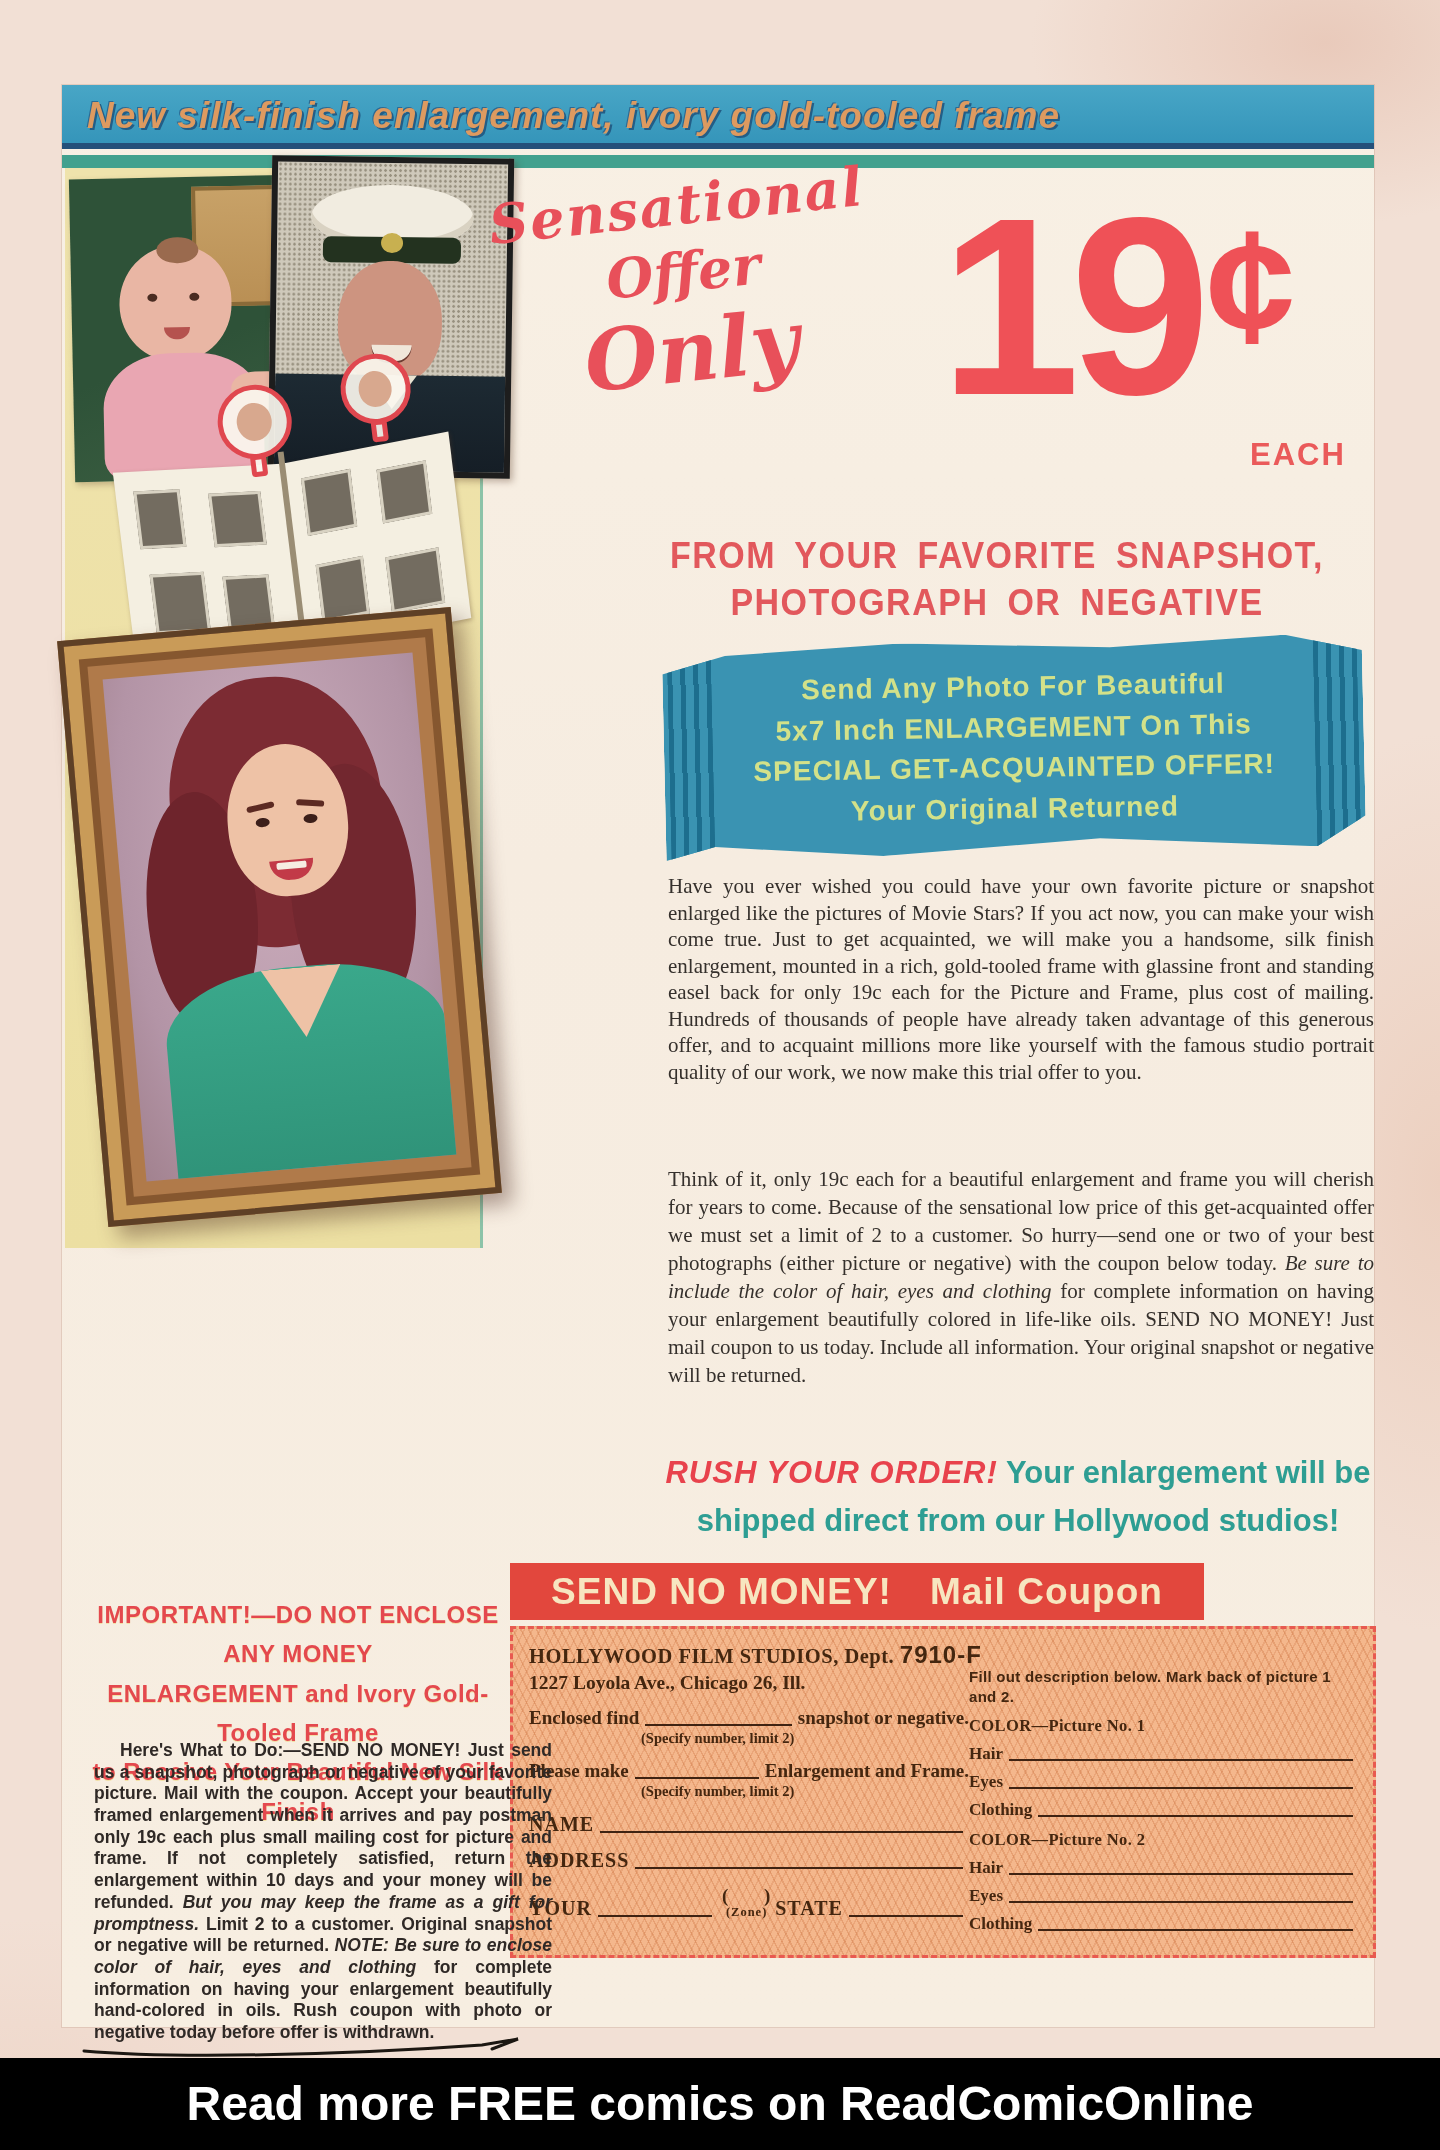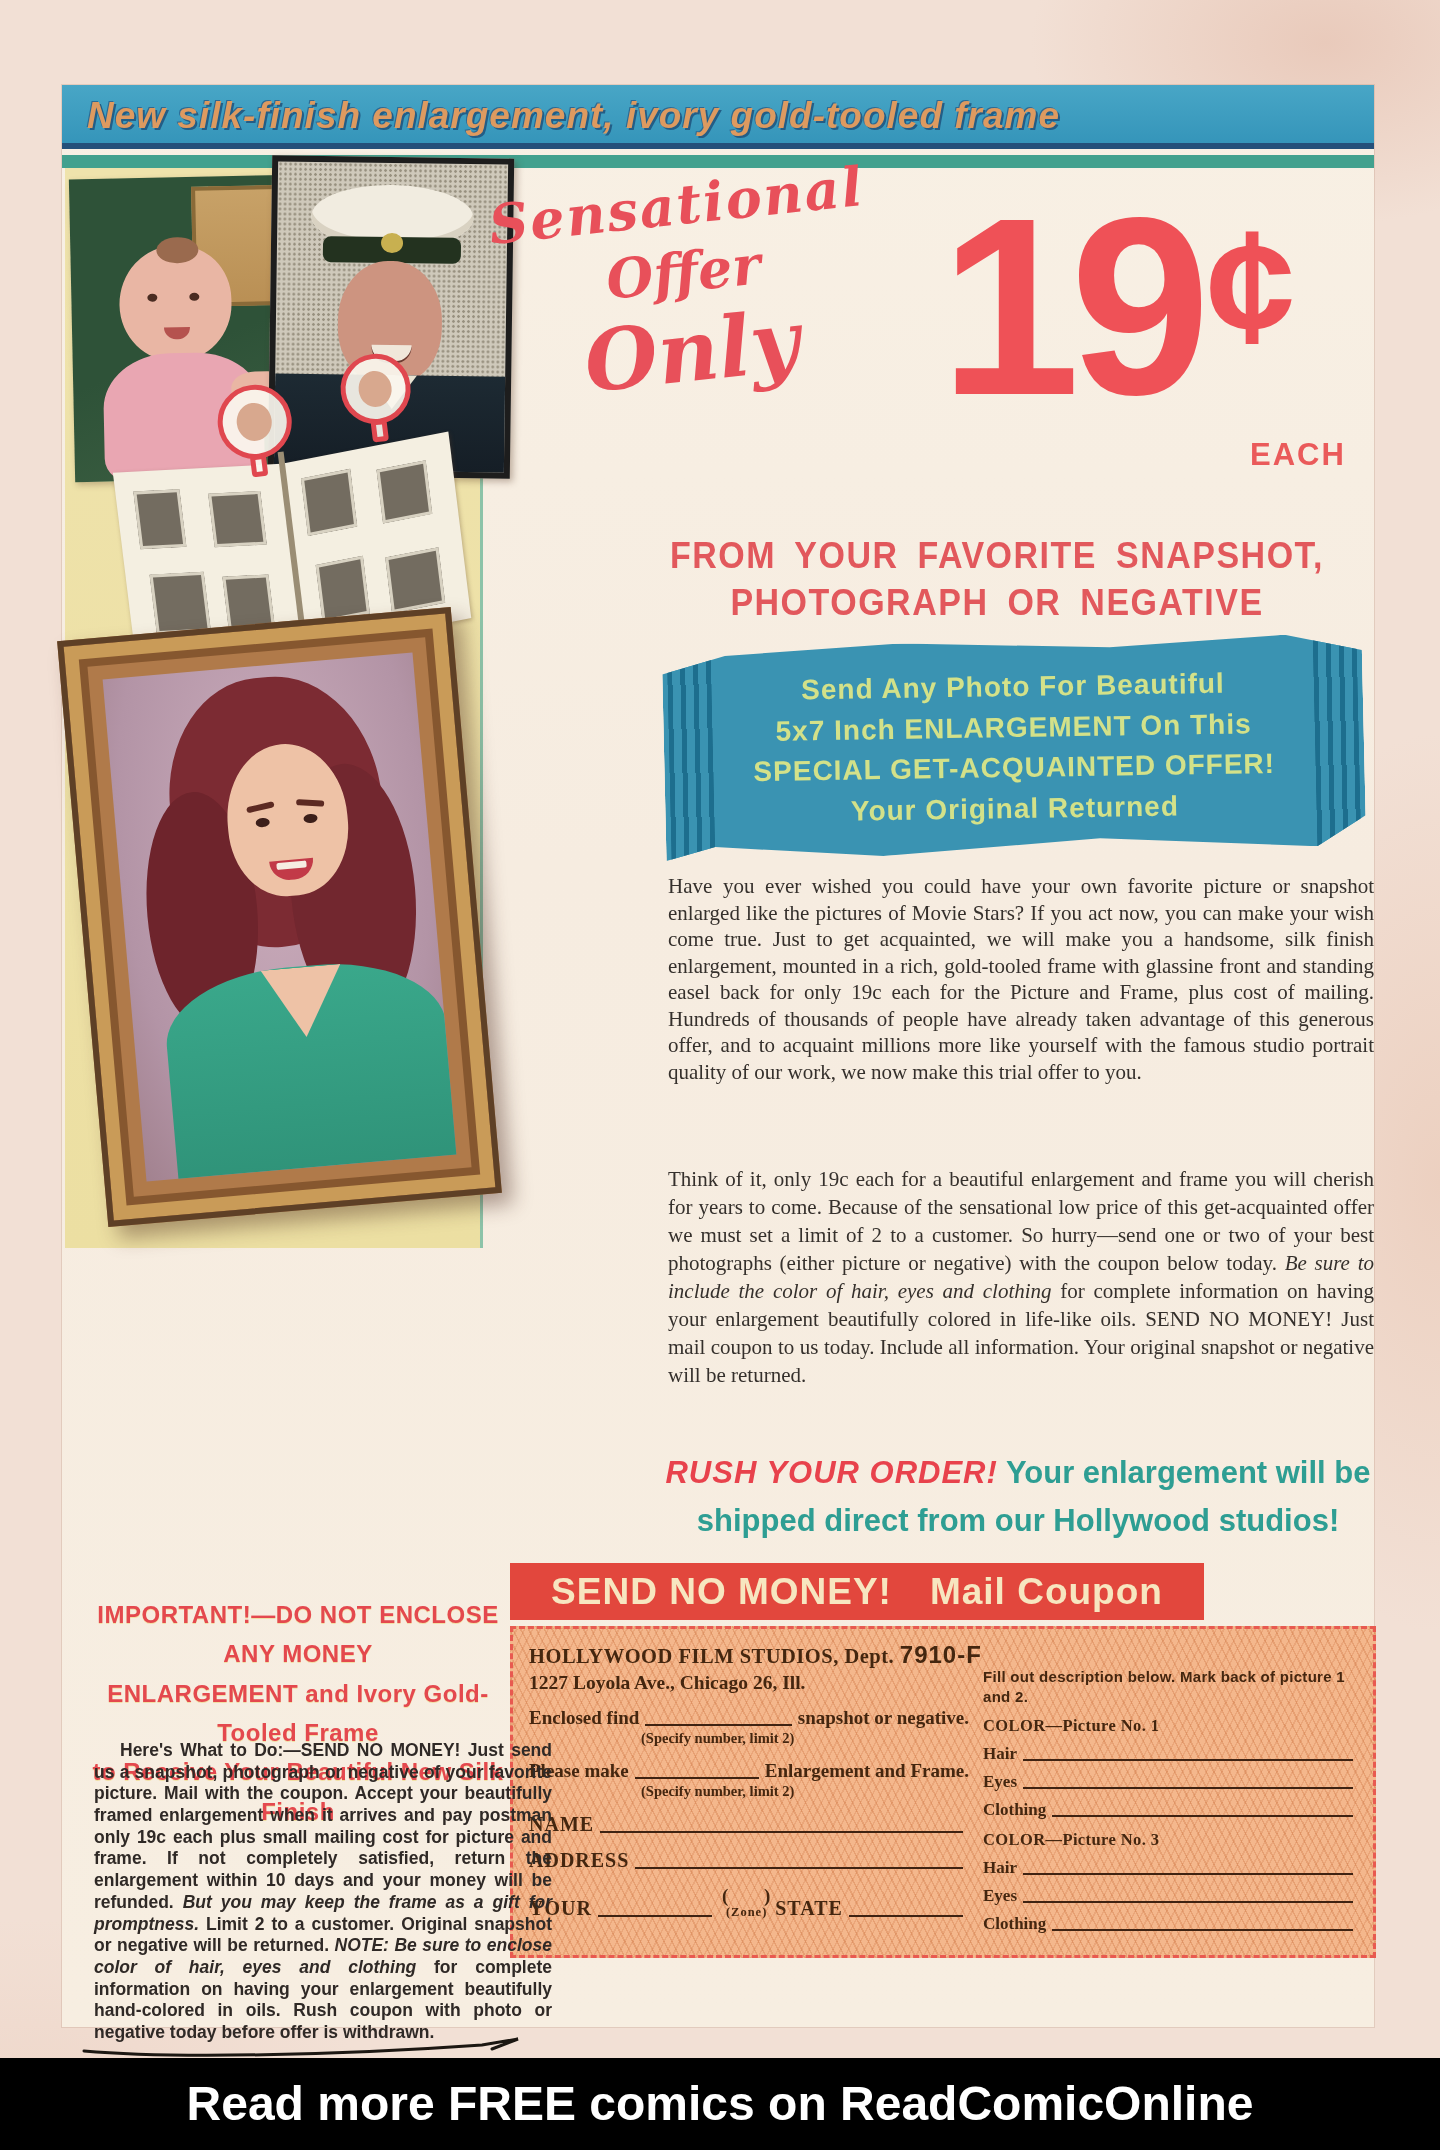--- a/index.html
+++ b/index.html
@@ -154,21 +154,21 @@
   .rush-red { color:#e8424c; font-style:italic; letter-spacing:1px; }
   .rush-teal { color:#2e9e93; }
 
   .send-banner { position:absolute; left:448px; top:1478px; width:694px; height:57px;
     background:#e2473d; color:#f7e6c0; font-family:"Liberation Sans", sans-serif;
     font-weight:bold; font-size:37px; text-align:center; line-height:57px; letter-spacing:1px; }
   .send-banner .gap { display:inline-block; width:38px; }
 
   
   .coupon { position:absolute; left:448px; top:1541px; width:866px; height:332px;
-    border:3px dashed #e85a50; display:flex; padding:12px 14px 10px 16px; gap:14px;
+    border:3px dashed #e85a50; display:flex; padding:12px 14px 10px 16px; 
     font-family:"Liberation Serif", serif; font-weight:bold; color:#44260f;
     background-color:#f4b78c;
     background-image:
       repeating-linear-gradient(63deg, rgba(196,100,48,.28) 0 1.5px, transparent 1.5px 7px),
       repeating-linear-gradient(-63deg, rgba(196,100,48,.20) 0 1.5px, transparent 1.5px 7px); }
   .coupon-left { width:440px; }
   .coupon-right { flex:1; padding-top:26px; }
   .company { font-size:20.5px; letter-spacing:.5px; white-space:nowrap; }
   .dept-no { font-size:24px; font-family:"Liberation Sans", sans-serif; letter-spacing:1px; }
   .addr { font-size:19.5px; margin-top:3px; }
@@ -361,21 +361,21 @@
           <span class="blank"></span>
         </div>
         <div class="mini-row">
           <span>Eyes</span>
           <span class="blank"></span>
         </div>
         <div class="mini-row">
           <span>Clothing</span>
           <span class="blank"></span>
         </div>
-        <div class="color-label">COLOR—Picture No. 3</div>
+        <div class="color-label">COLOR—Picture No. 2</div>
         <div class="mini-row">
           <span>Hair</span>
           <span class="blank"></span>
         </div>
         <div class="mini-row">
           <span>Eyes</span>
           <span class="blank"></span>
         </div>
         <div class="mini-row">
           <span>Clothing</span>

